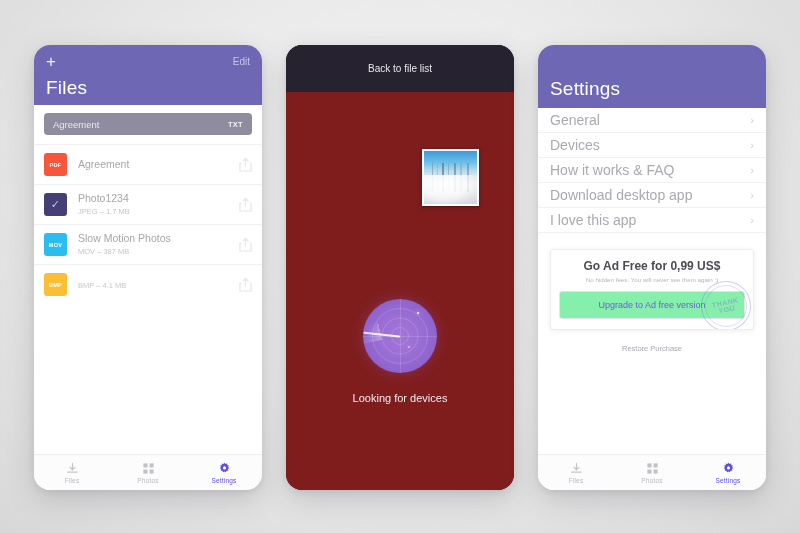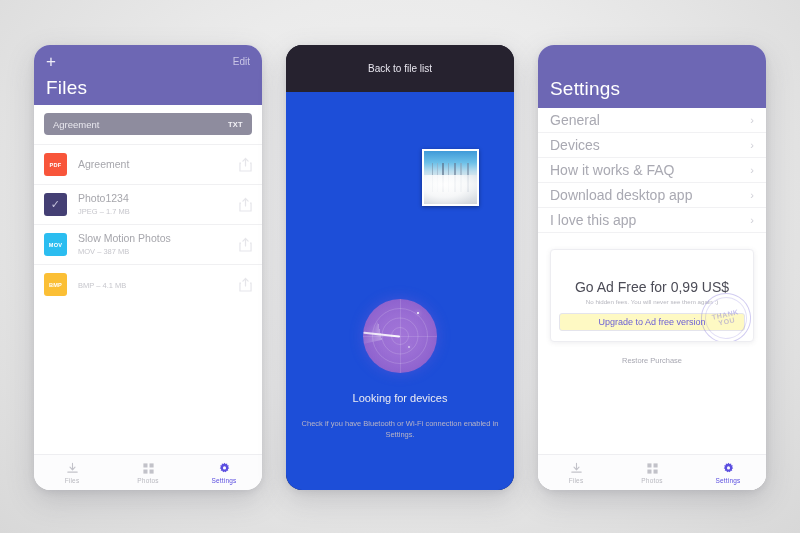--- a/index.html
+++ b/index.html
@@ -152,21 +152,21 @@
     align-items:center;
     justify-content:center;
     background:#26222f;
     color:#e8e6ef;
     font-size:10px;
     cursor:pointer;
   }
   .dark-body {
     position:relative;
     height:398px;
-    background:#1d4ed8;
+    background:#7f1d1d;
   }
   .photo-thumb {
     position:absolute;
     left:136px;
     top:57px;
     width:57px; height:57px;
     background:#fff;
     padding:2px;
     box-shadow:0 1px 4px rgba(0,0,0,.4);
   }
@@ -282,32 +282,32 @@
   .promo {
     background:#fff;
     border:1px solid #ededf1;
     border-radius:4px;
     box-shadow:0 1px 5px rgba(90,90,110,.10);
     padding:9px 8px 10px 8px;
     text-align:center;
     position:relative;
     overflow:hidden;
   }
-  .promo-title { font-size:14px; color:#4c4c57; font-weight:400;margin-top:20px; }
+  .promo-title { font-size:12px; color:#4c4c57; font-weight:700; }
   .promo-sub { font-size:6.2px; color:#b6b6be; margin-top:3px; }
   .promo-btn {
     margin-top:8px;
     border:1px solid #e4e4ec;
     border-radius:3px;
-    height:18px;
+    height:28px;
     display:flex; align-items:center; justify-content:center;
     color:#6b5fd6;
     font-size:9px;
     cursor:pointer;
-    background:#fef9c3;
+    background:#86efac;
     position:relative;
     z-index:1;
   }
   .stamp {
     position:absolute;
     right:2px; bottom:-2px;
     width:50px; height:50px;
     border:1.6px solid rgba(122,110,215,.35);
     border-radius:50%;
     transform:rotate(-12deg);
@@ -456,21 +456,20 @@
           <div class="ring r3"></div>
           <div class="cross-h"></div>
           <div class="cross-v"></div>
           <div class="sweep-line"></div>
           <div class="blip blip1"></div>
           <div class="blip blip2"></div>
         </div>
       </div>
 
       <div class="dark-status">Looking for devices</div>
-      <div class="dark-hint">Check if you have Bluetooth or Wi-Fi connection enabled in Settings.</div>
     </div>
   </div>
 
   <div class="phone" id="phone-settings">
 
     <div class="hdr tall">
       <div class="hdr-title settings">Settings</div>
     </div>
 
     <div class="settings-body">

